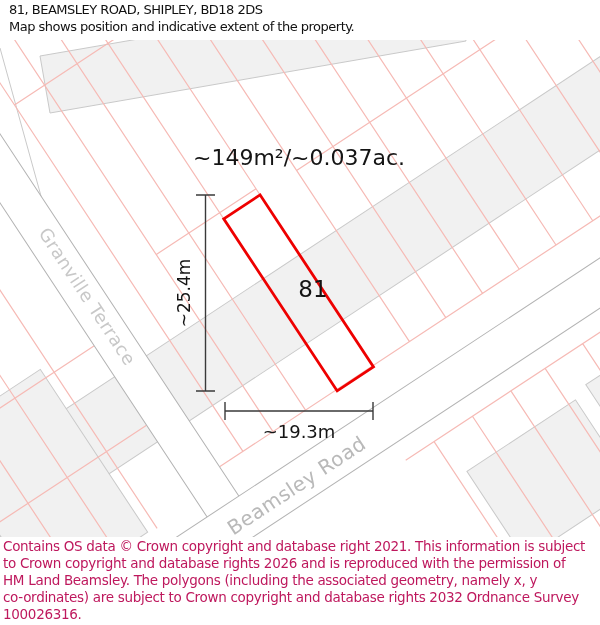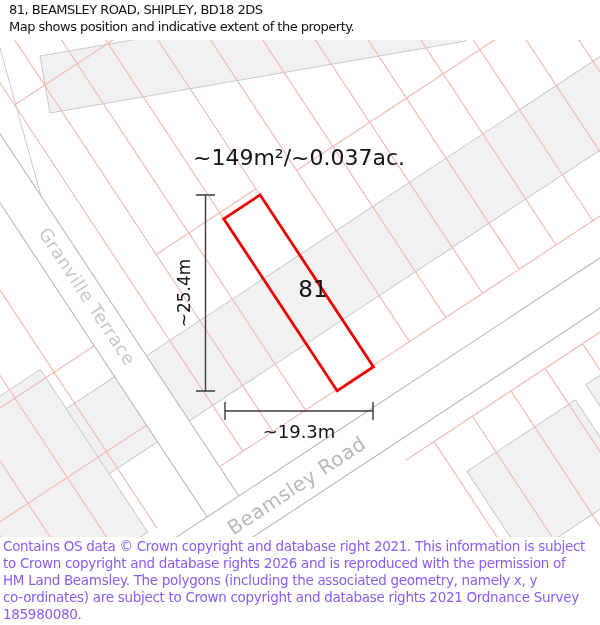--- a/index.html
+++ b/index.html
@@ -3,21 +3,21 @@
 <meta charset="utf-8">
 <style>
   html,body{margin:0;padding:0;background:#fff;}
   .stage{position:relative;width:600px;height:625px;overflow:hidden;background:#fff;
          font-family:"DejaVu Sans","Liberation Sans",sans-serif;color:#111;}
   .title-block{position:absolute;top:0;left:9px;width:600px;height:38px;padding-top:2px;}
   .title-line1{display:block;font-size:13px;line-height:16.5px;letter-spacing:-0.5px;white-space:nowrap;}
   .title-line2{display:block;font-size:13px;line-height:16.5px;letter-spacing:-0.5px;white-space:nowrap;}
   .map-svg{position:absolute;top:40px;left:0;}
   .footer-block{position:absolute;top:538px;left:0;width:597px;padding-left:3px;overflow:hidden;}
-  .footer-line{display:block;font-size:13.5px;line-height:17px;letter-spacing:-0.3px;white-space:nowrap;color:#8b5cf6;}
+  .footer-line{display:block;font-size:13.5px;line-height:17px;letter-spacing:-0.3px;white-space:nowrap;color:#be185d;}
   text{font-family:"DejaVu Sans","Liberation Sans",sans-serif;}
 </style>
 </head>
 <body>
 
 <div class="stage">
 
   <div class="title-block">
     <span class="title-line1">81, BEAMSLEY ROAD, SHIPLEY, BD18 2DS</span>
     <span class="title-line2">Map shows position and indicative extent of the property.</span>
@@ -71,17 +71,17 @@
 
     <text transform="rotate(-90 190 253)" x="190" y="253" text-anchor="middle" font-size="17" fill="#141414">~25.4m</text>
 
     <text x="299" y="398" text-anchor="middle" font-size="18" fill="#141414">~19.3m</text>
   </svg>
 
   <div class="footer-block">
     <span class="footer-line">Contains OS data © Crown copyright and database right 2021. This information is subject</span>
     <span class="footer-line">to Crown copyright and database rights 2026 and is reproduced with the permission of</span>
     <span class="footer-line">HM Land Beamsley. The polygons (including the associated geometry, namely x, y</span>
-    <span class="footer-line">co-ordinates) are subject to Crown copyright and database rights 2021 Ordnance Survey</span>
-    <span class="footer-line">185980080.</span>
+    <span class="footer-line">co-ordinates) are subject to Crown copyright and database rights 2032 Ordnance Survey</span>
+    <span class="footer-line">100026316.</span>
   </div>
 
 </div>
 
 </body></html>

